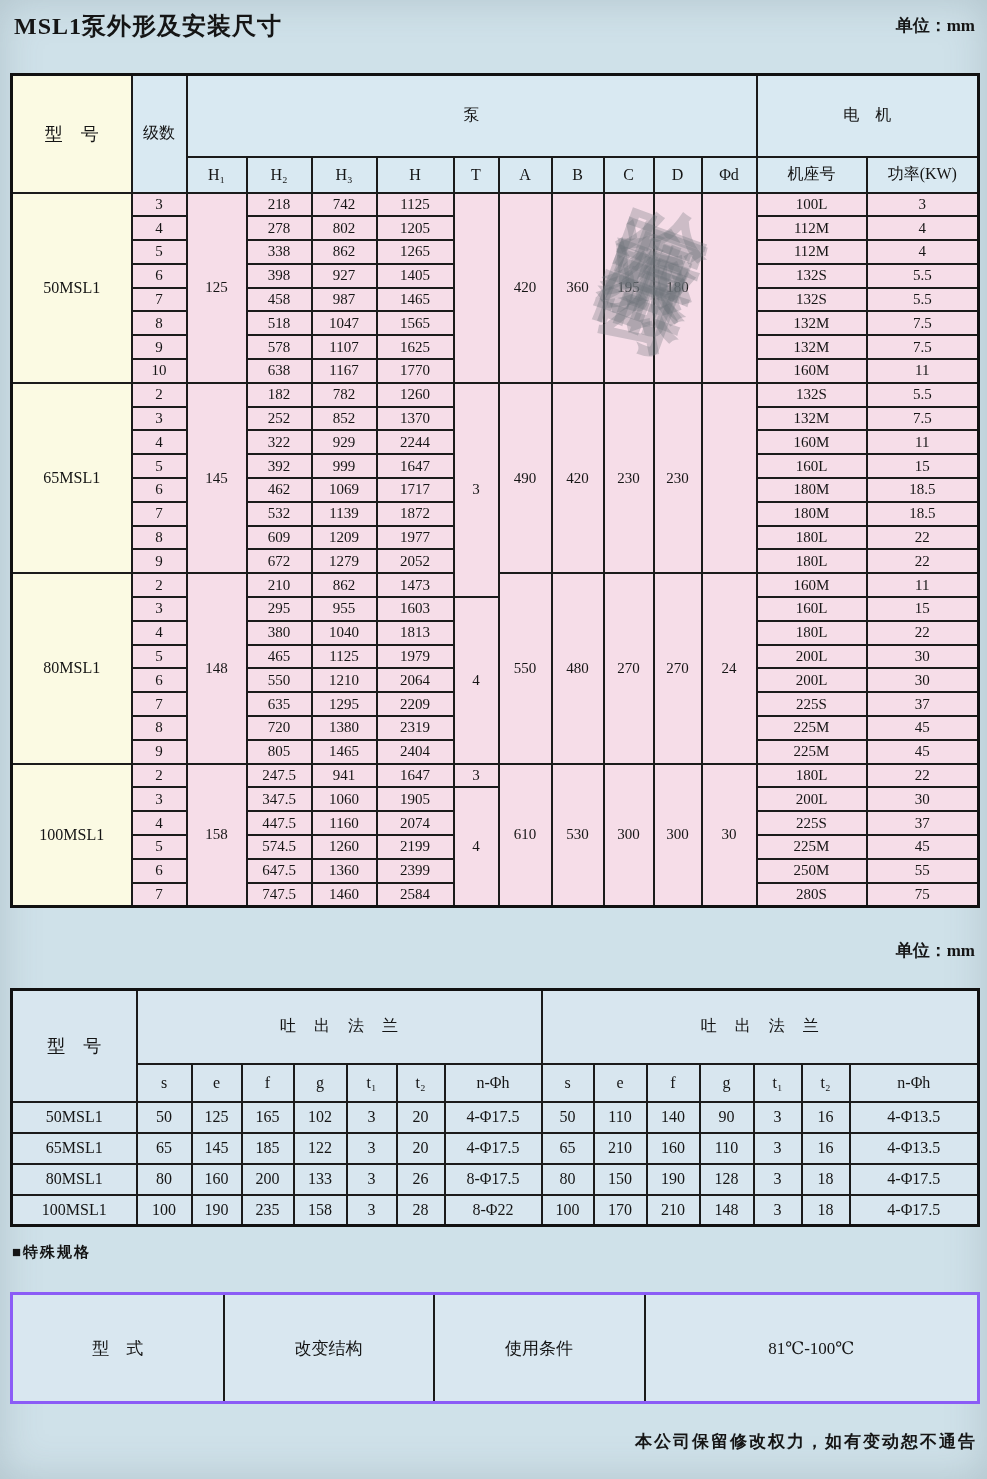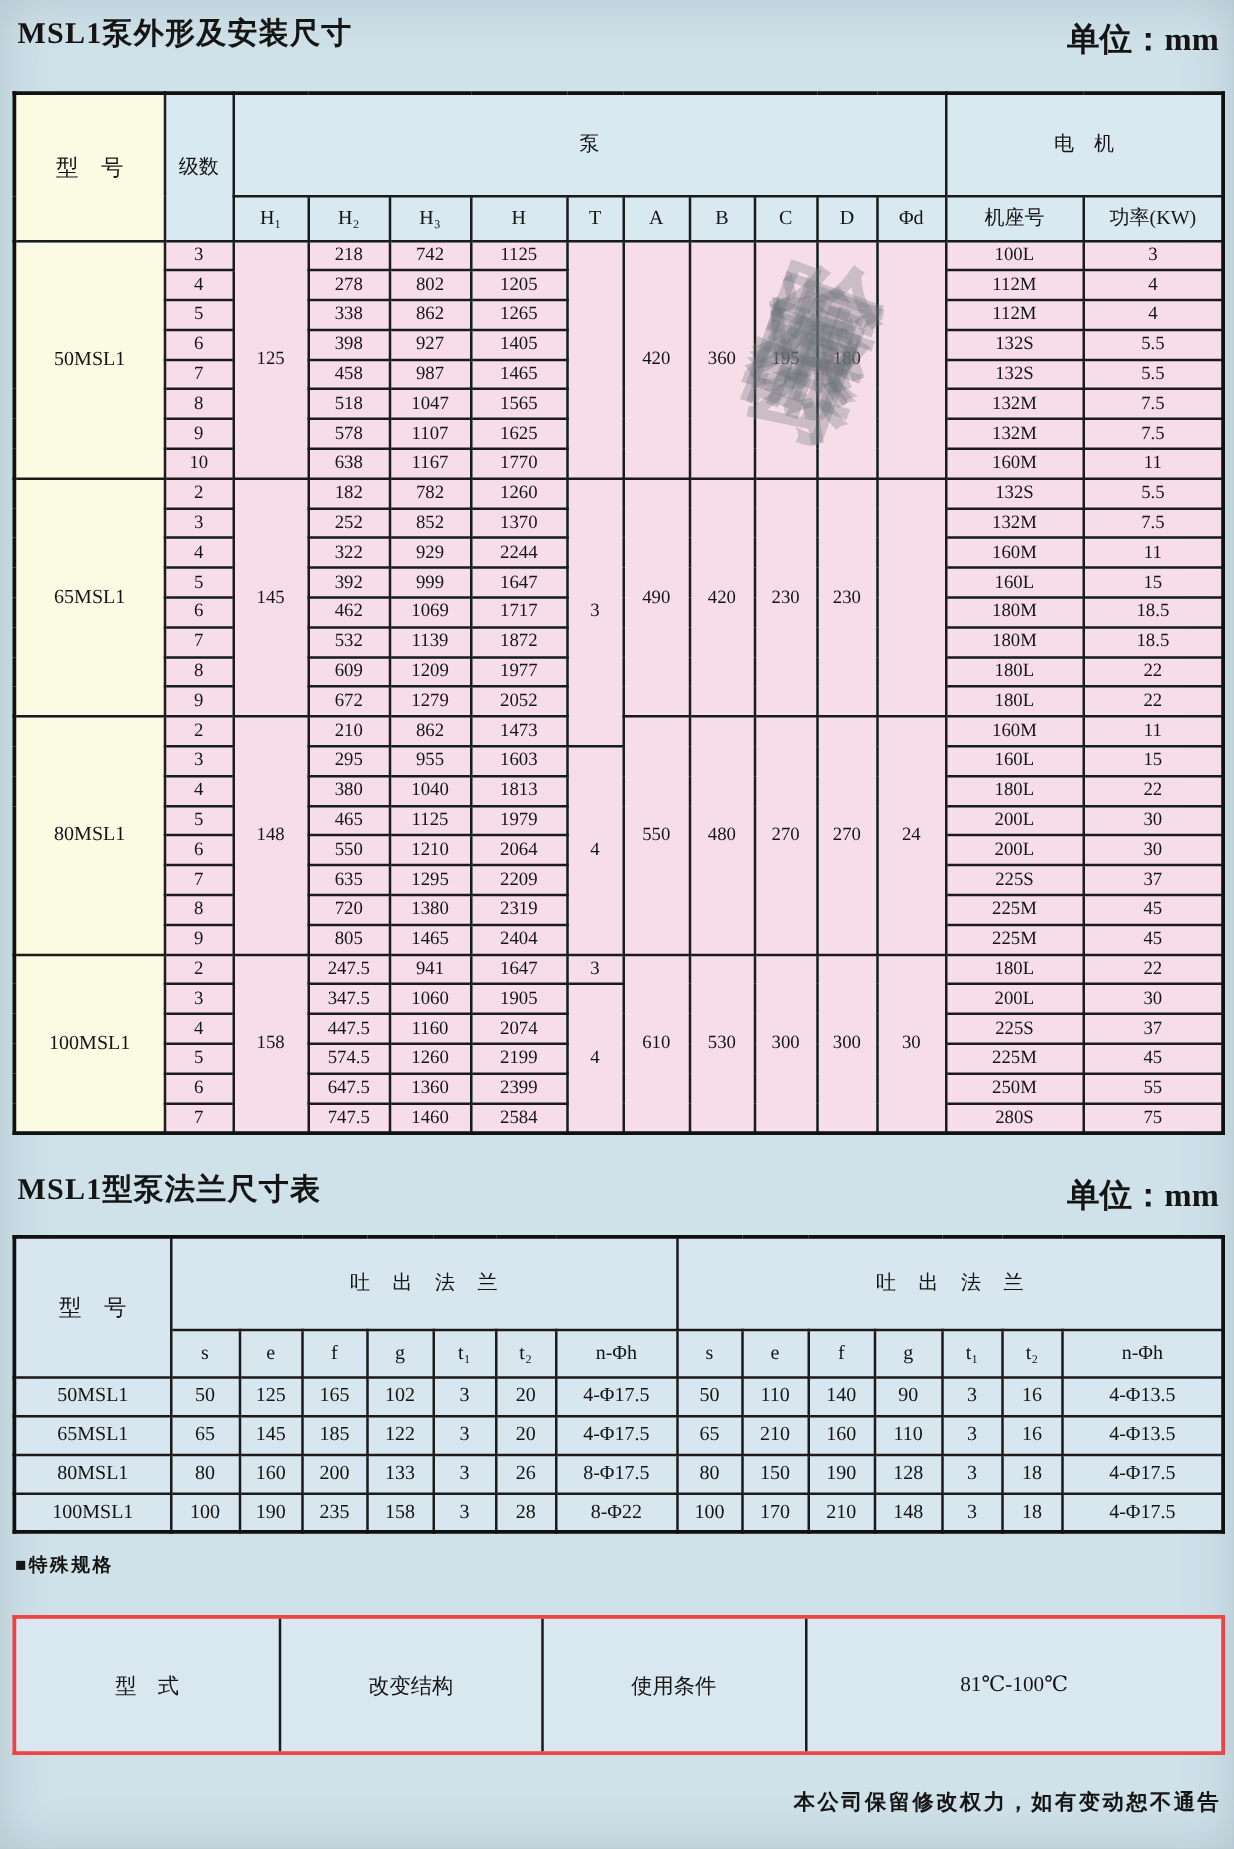--- a/index.html
+++ b/index.html
@@ -3,38 +3,38 @@
 <meta charset="utf-8">
 <style>
   html,body{margin:0;padding:0;background:#b9ccd4;}
   .sheet{
     position:relative;width:987px;height:1479px;margin:0 auto;
     background:#cfe1e9;overflow:hidden;
     font-family:"Liberation Serif","DejaVu Serif",serif;color:#151515;
     box-shadow:inset 0 0 40px rgba(90,110,120,.25);
   }
   .title{position:absolute;font-weight:bold;font-size:24px;letter-spacing:1px;white-space:nowrap;}
-  .unit{position:absolute;font-weight:bold;font-size:26px;white-space:nowrap;}
+  .unit{position:absolute;font-weight:bold;font-size:17px;white-space:nowrap;}
   table{border-collapse:collapse;table-layout:fixed;position:absolute;left:10px;width:967px;background:transparent;}
   th,td{border:2px solid #1b1b1b;text-align:center;vertical-align:middle;padding:0;overflow:hidden;}
   #t1{top:73px;height:831px;border:3px solid #111;}
   #t1 th{background:#d9e9f2;font-size:16px;font-weight:normal;}
   #t1 td{background:#f6dde8;font-size:15px;}
   #t1 td.model{background:#fbfae3;font-size:16px;}
   #t1 tr.h-top{height:82px;}
   #t1 tr.h-sub{height:36px;}
   #t1 tbody tr{height:23.8px;}
   .sp3{letter-spacing:18px;text-indent:18px;}
   #t2{top:988px;height:236px;border:3px solid #111;}
   #t2 th{background:#d8e6ef;font-size:16px;font-weight:normal;}
   #t2 td{background:#d8e6ef;font-size:16px;}
   #t2 tr.h-top{height:74px;}
   #t2 tr.h-sub{height:38px;}
   #t2 tbody tr{height:31px;}
-  #t3{top:1292px;height:112px;border:3px solid #ef4444;}
+  #t3{top:1292px;height:112px;border:3px solid #8b5cf6;}
   #t3 td{background:#d9e7f0;font-size:17px;}
   .heading3{position:absolute;left:12px;top:1243px;font-family:"Liberation Sans","DejaVu Sans",sans-serif;
     font-weight:bold;font-size:15px;letter-spacing:2px;}
   .footer{position:absolute;right:10px;top:1430px;font-size:17px;font-weight:bold;letter-spacing:2px;}
   .watermark{
     position:absolute;left:640px;top:140px;z-index:5;pointer-events:none;
     writing-mode:vertical-rl;transform:rotate(20deg);transform-origin:50% 0;
     font-size:92px;font-weight:bold;letter-spacing:8px;
     color:rgba(105,112,118,.30);white-space:nowrap;
   }
@@ -356,21 +356,20 @@
           <td>7</td>
           <td>747.5</td>
           <td>1460</td>
           <td>2584</td>
           <td>280S</td>
           <td>75</td>
         </tr>
       </tbody>
   </table>
 
-  <div class="title" style="left:14px;top:935px;">MSL1型泵法兰尺寸表</div>
   <div class="unit" style="right:12px;top:939px;">单位：mm</div>
 
   <table id="t2">
     <colgroup>
       <col style="width:125px">
         <col style="width:55px">
         <col style="width:50px">
         <col style="width:52px">
       <col style="width:53px">
         <col style="width:50px">

